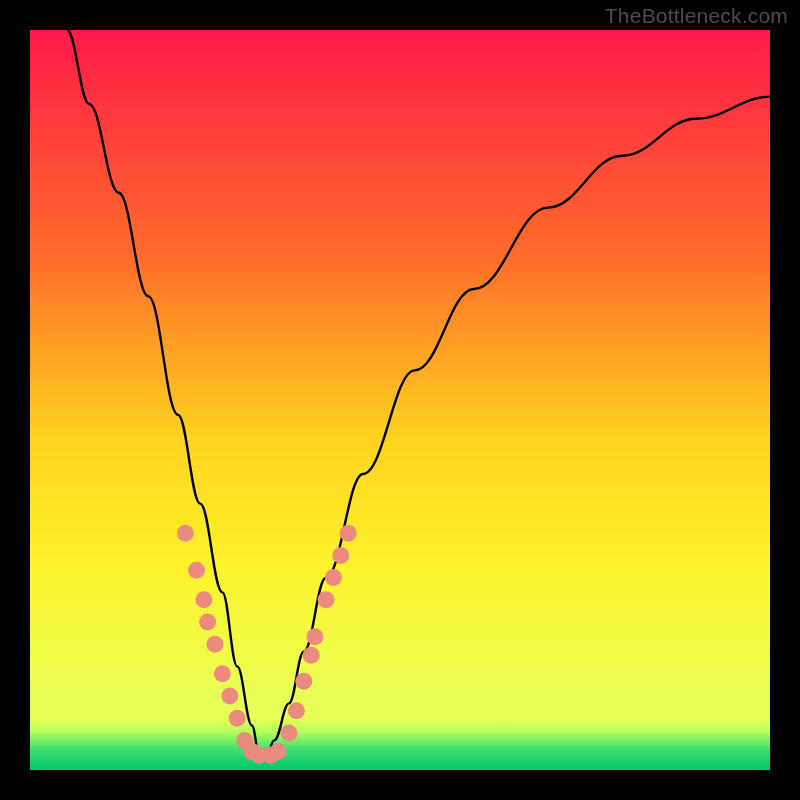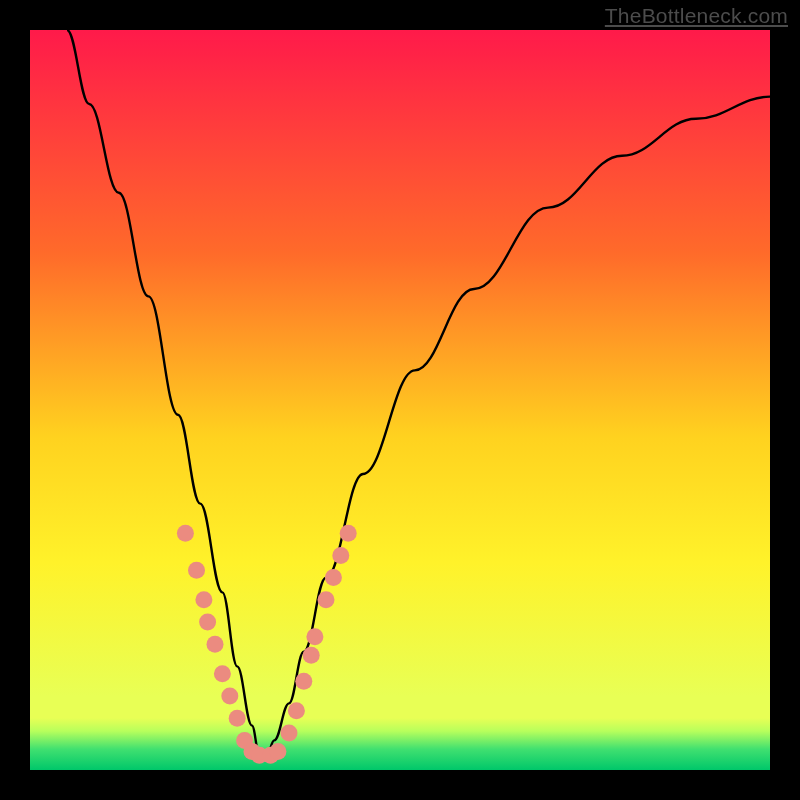--- a/index.html
+++ b/index.html
@@ -44,21 +44,20 @@
     height: 740px;
   }
   .watermark {
     position: absolute;
     top: 4px;
     right: 12px;
     color: #4c4c4c;
     font-size: 21px;
     font-weight: 500;
     letter-spacing: 0.2px;
-    text-decoration: underline;
   }
 </style>
 </head>
 <body>
 
 <div class="frame">
 
   <div class="plot-area">
     <div class="gradient" id="gradient" style="background: linear-gradient(rgb(255, 26, 74) 0%, rgb(255, 106, 42) 30%, rgb(255, 210, 31) 55%, rgb(255, 242, 42) 72%, rgb(232, 255, 85) 90%, rgb(232, 255, 85) 100%);"></div>
     <div class="bottom-strip" id="bottom-strip" style="height: 52px; background: linear-gradient(rgb(232, 255, 85) 0%, rgb(184, 255, 92) 25%, rgb(64, 224, 112) 60%, rgb(0, 199, 106) 100%);"></div>

